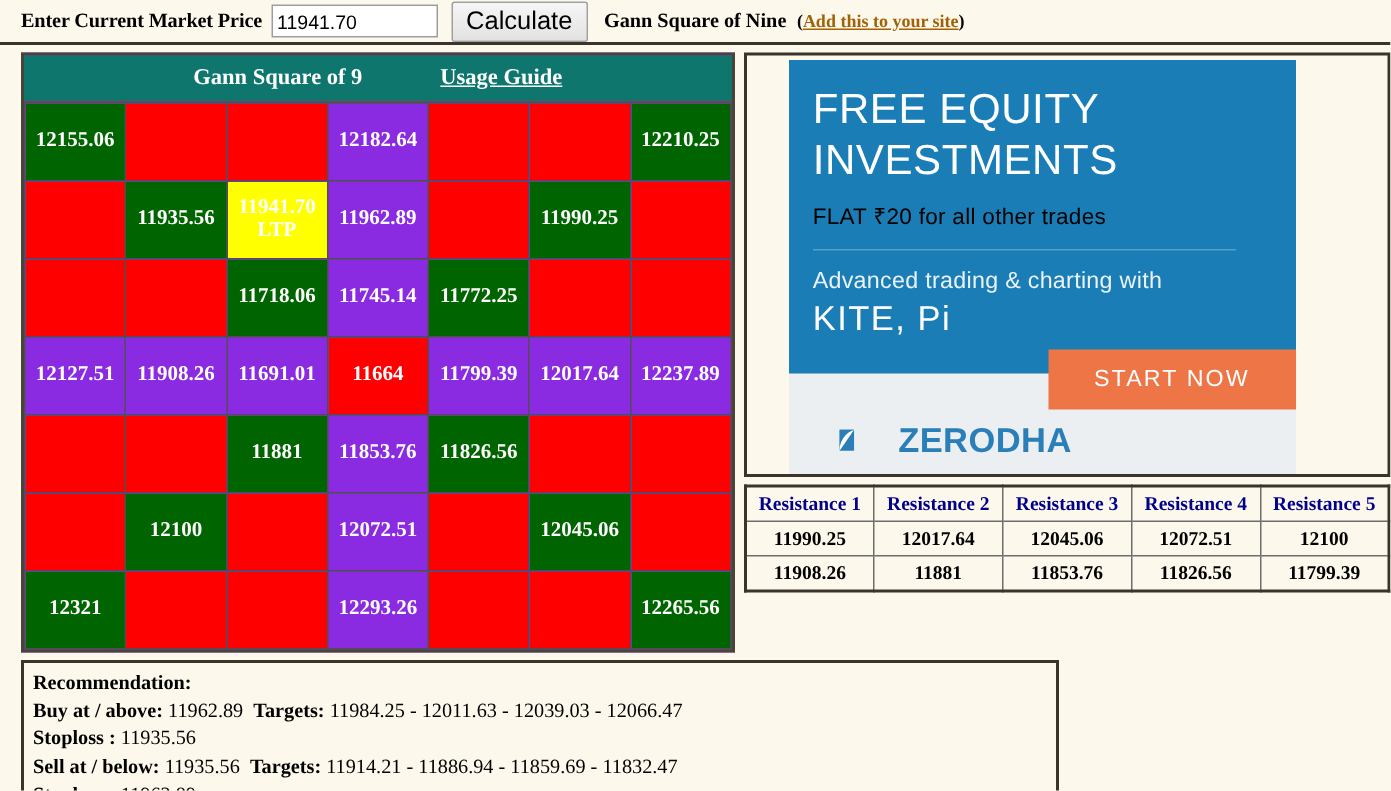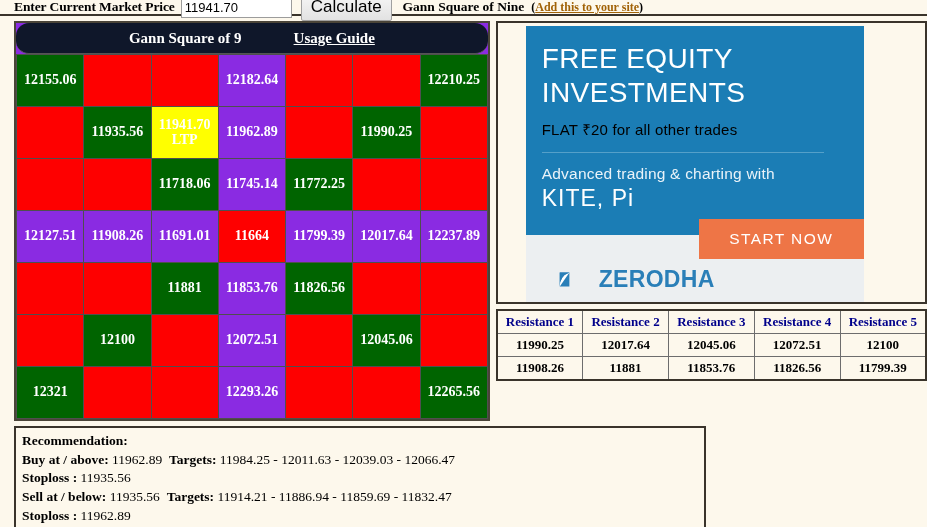--- a/index.html
+++ b/index.html
@@ -10,21 +10,21 @@
   body {
     width: 927px;
     height: 527px;
     background: #fdf8ec;
     font-family: "Liberation Serif", serif;
     overflow: hidden;
   }
 
   
   .topbar {
-    height: 16px;
+    height: 30px;
     display: flex;
     align-items: center;
     padding-left: 14px;
     box-sizing: border-box;
     border-bottom: 2px solid #3a342b;
     background: #fdf8ec;
   }
   .topbar-label {
     font-weight: bold;
     font-size: 13.5px;
@@ -80,27 +80,26 @@
 
   
   .gann-wrap {
     width: 505px;
     border: 2px solid #4a4438;
     box-sizing: border-box;
     background: #8a2be2;
   }
   .gann-header {
     height: 30px;
-    background: #0f172a;
+    background: #0f766e;
     display: flex;
     align-items: center;
     justify-content: center;
     gap: 52px;
     border-bottom: 1px solid #555;
-    border-radius: 13px;
   }
   .gann-header .gh-title {
     color: #ffffff;
     font-weight: bold;
     font-size: 15px;
   }
   .gann-header .gh-link {
     color: #ffffff;
     font-weight: bold;
     font-size: 15px;

